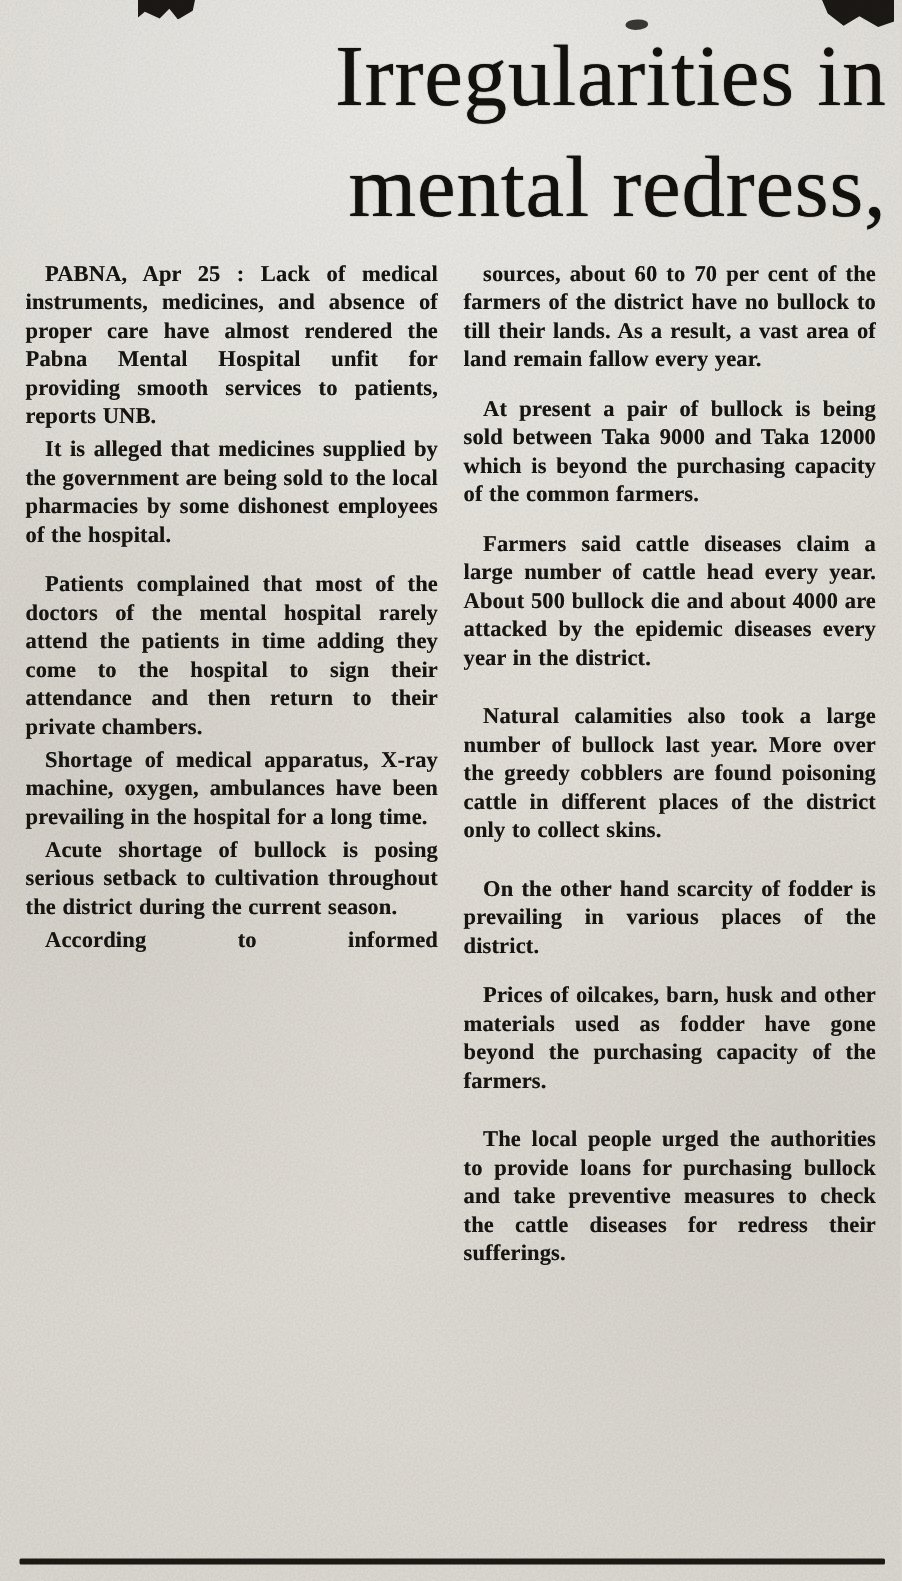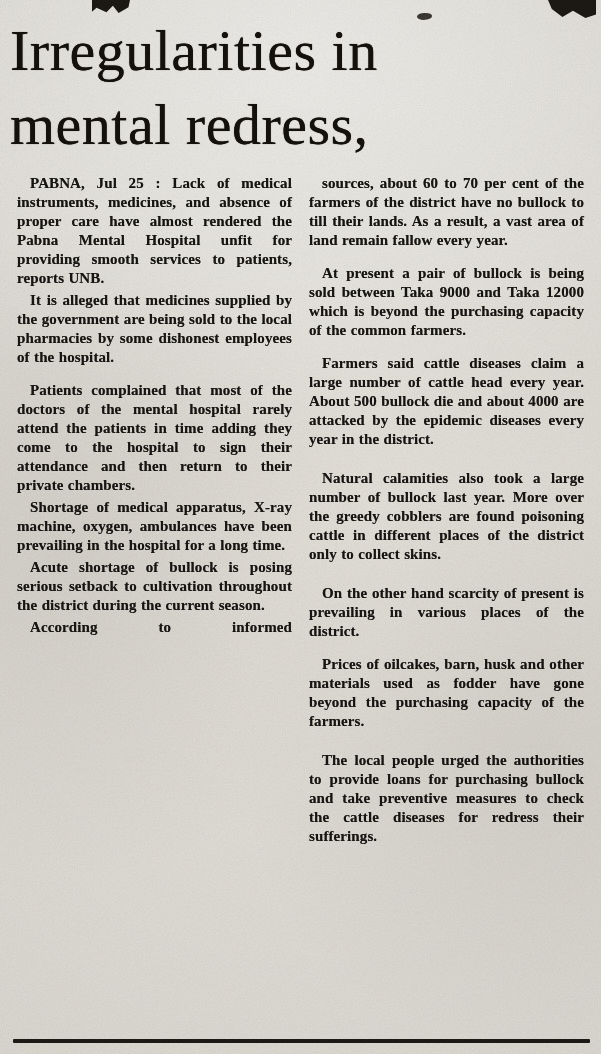--- a/index.html
+++ b/index.html
@@ -16,21 +16,21 @@
       radial-gradient(ellipse 130% 55% at 50% 6%, rgba(255,255,255,0.55), rgba(255,255,255,0) 65%),
       radial-gradient(ellipse 75% 45% at 12% 52%, rgba(85,80,70,0.09), rgba(85,80,70,0) 70%),
       radial-gradient(ellipse 70% 40% at 88% 72%, rgba(85,80,70,0.08), rgba(85,80,70,0) 70%),
       radial-gradient(ellipse 140% 90% at 50% 50%, rgba(0,0,0,0), rgba(0,0,0,0.07) 100%);
     font-family: "Liberation Serif", "DejaVu Serif", serif;
     color: #171512;
   }
 
   .headline {
     margin: 14px 10px 6px 10px;
-    text-align: left;
+    text-align: right;
     font-size: 58px;
     line-height: 74px;
     font-weight: 400;
     letter-spacing: 0.5px;
     color: #14110d;
     text-shadow: 0 0 0.7px currentColor;
   }
   .headline .hl-line { display: block; white-space: nowrap; }
 
   .columns {
@@ -106,34 +106,34 @@
   <div class="artifact a3"></div>
 
   <h1 class="headline">
     <span class="hl-line">Irregularities in</span>
     <span class="hl-line">mental redress,</span>
   </h1>
 
   <div class="columns">
 
     <div class="col">
-      <p>PABNA, Jul 25 : Lack of medical instruments, medicines, and absence of proper care have almost rendered the Pabna Mental Hospital unfit for providing smooth services to patients, reports UNB.</p>
+      <p>PABNA, Apr 25 : Lack of medical instruments, medicines, and absence of proper care have almost rendered the Pabna Mental Hospital unfit for providing smooth services to patients, reports UNB.</p>
       <p>It is alleged that medicines supplied by the government are being sold to the local pharmacies by some dishonest employees of the hospital.</p>
       <p class="gap-md">Patients complained that most of the doctors of the mental hospital rarely attend the patients in time adding they come to the hospital to sign their attendance and then return to their private chambers.</p>
       <p>Shortage of medical apparatus, X-ray machine, oxygen, ambulances have been prevailing in the hospital for a long time.</p>
       <p>Acute shortage of bullock is posing serious setback to cultivation throughout the district during the current season.</p>
       <p class="force-just">According to informed</p>
     </div>
 
     <div class="col">
       <p>sources, about 60 to 70 per cent of the farmers of the district have no bullock to till their lands. As a result, a vast area of land remain fallow every year.</p>
       <p class="gap-md">At present a pair of bullock is being sold between Taka 9000 and Taka 12000 which is beyond the purchasing capacity of the common farmers.</p>
       <p class="gap-md">Farmers said cattle diseases claim a large number of cattle head every year. About 500 bullock die and about 4000 are attacked by the epidemic diseases every year in the district.</p>
       <p class="gap-lg">Natural calamities also took a large number of bullock last year. More over the greedy cobblers are found poisoning cattle in different places of the district only to collect skins.</p>
-      <p class="gap-lg">On the other hand scarcity of present is prevailing in various places of the district.</p>
+      <p class="gap-lg">On the other hand scarcity of fodder is prevailing in various places of the district.</p>
       <p class="gap-md">Prices of oilcakes, barn, husk and other materials used as fodder have gone beyond the purchasing capacity of the farmers.</p>
       <p class="gap-lg">The local people urged the authorities to provide loans for purchasing bullock and take preventive measures to check the cattle diseases for redress their sufferings.</p>
     </div>
 
   </div>
 
   <div class="bottom-rule"></div>
 
   <svg class="noise" xmlns="http://www.w3.org/2000/svg" width="601" height="1054">
     <filter id="grain">

